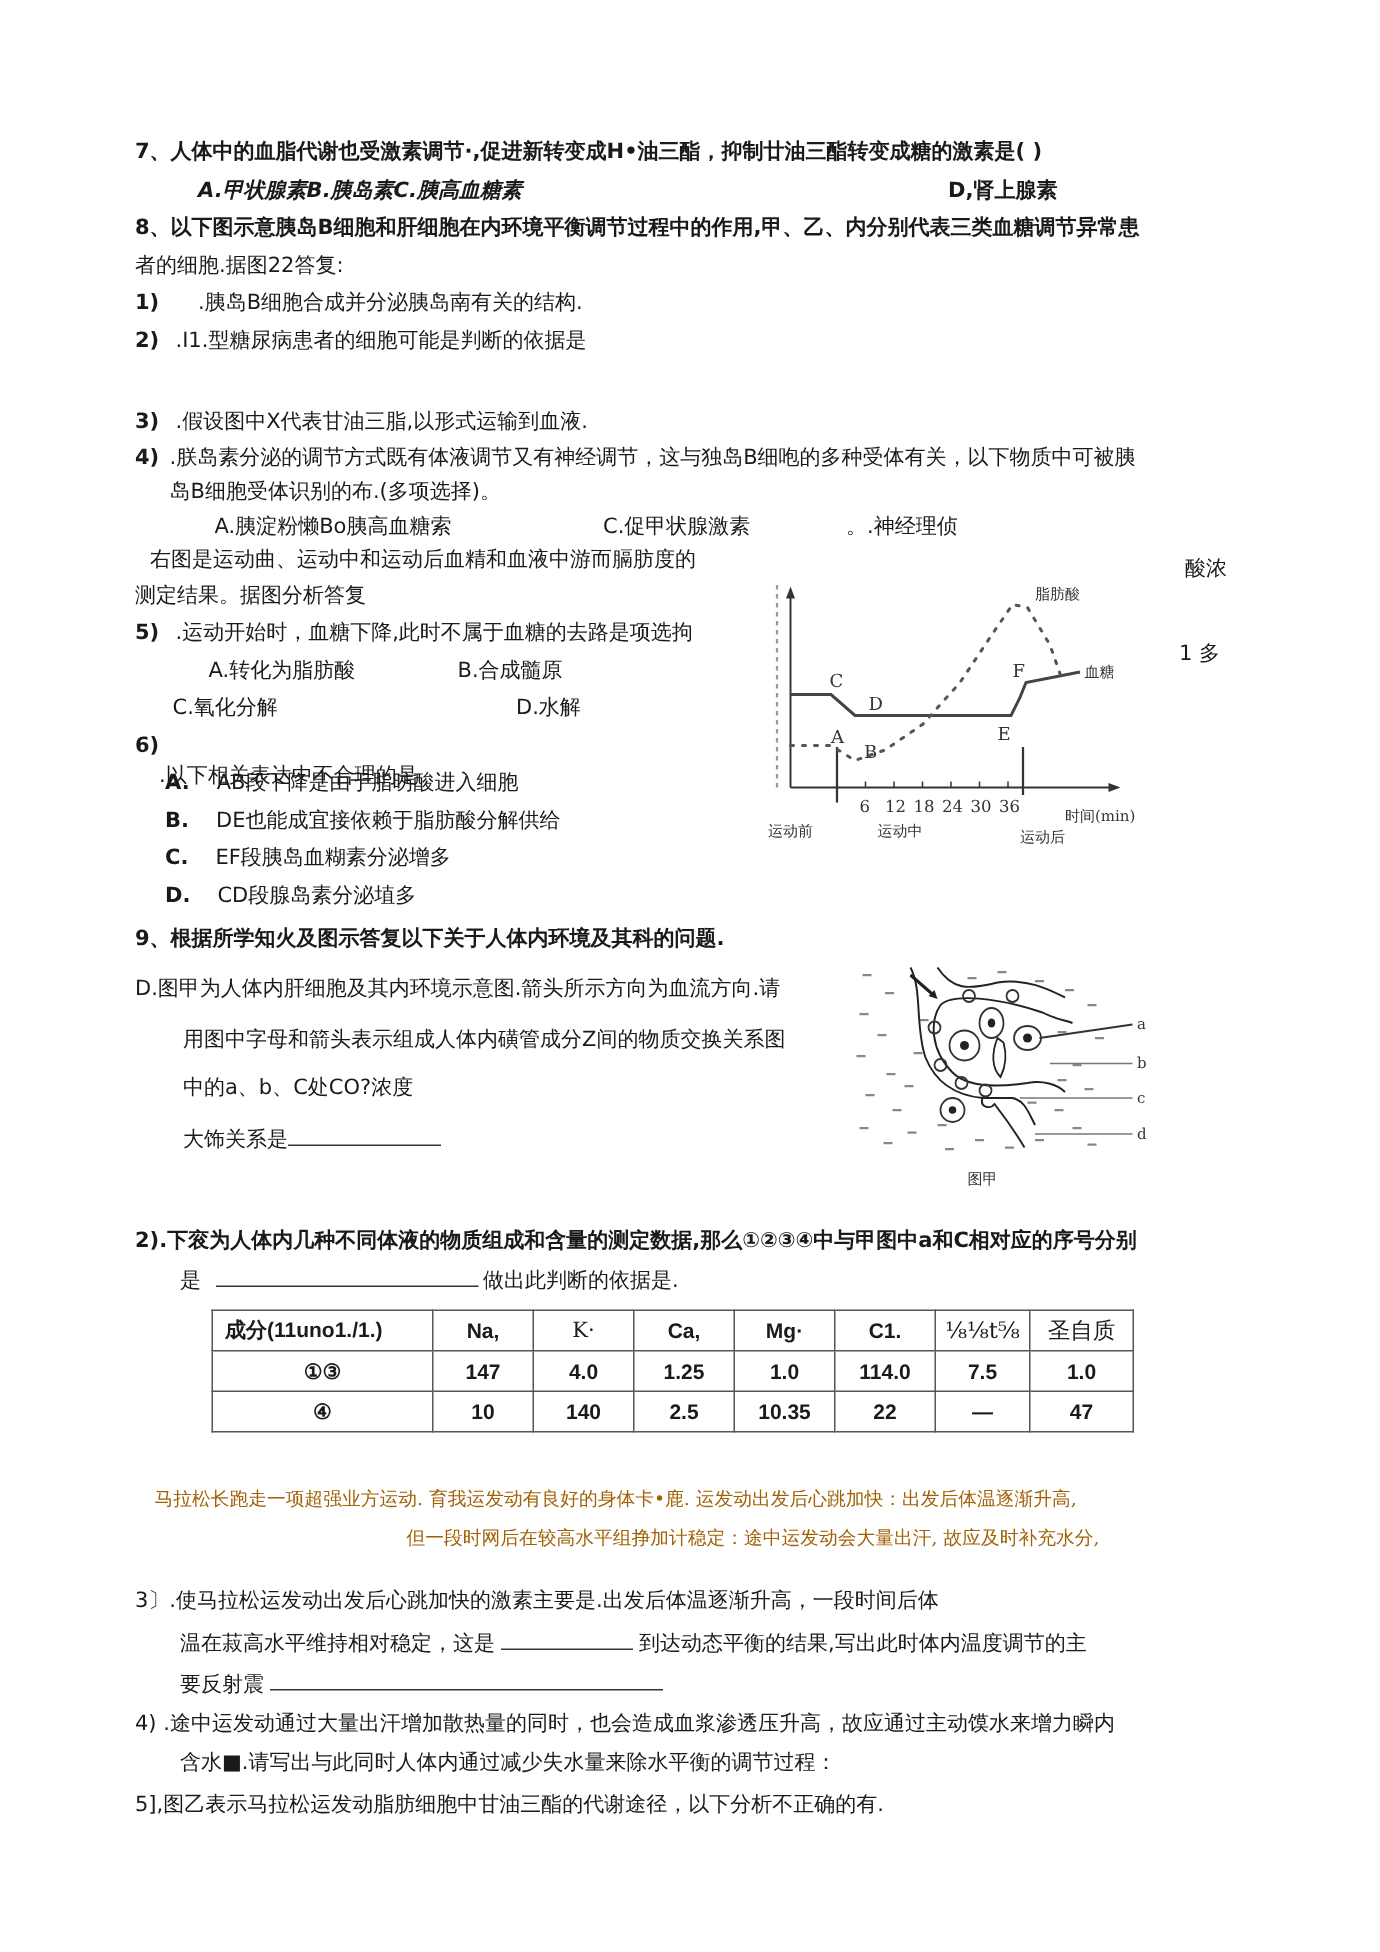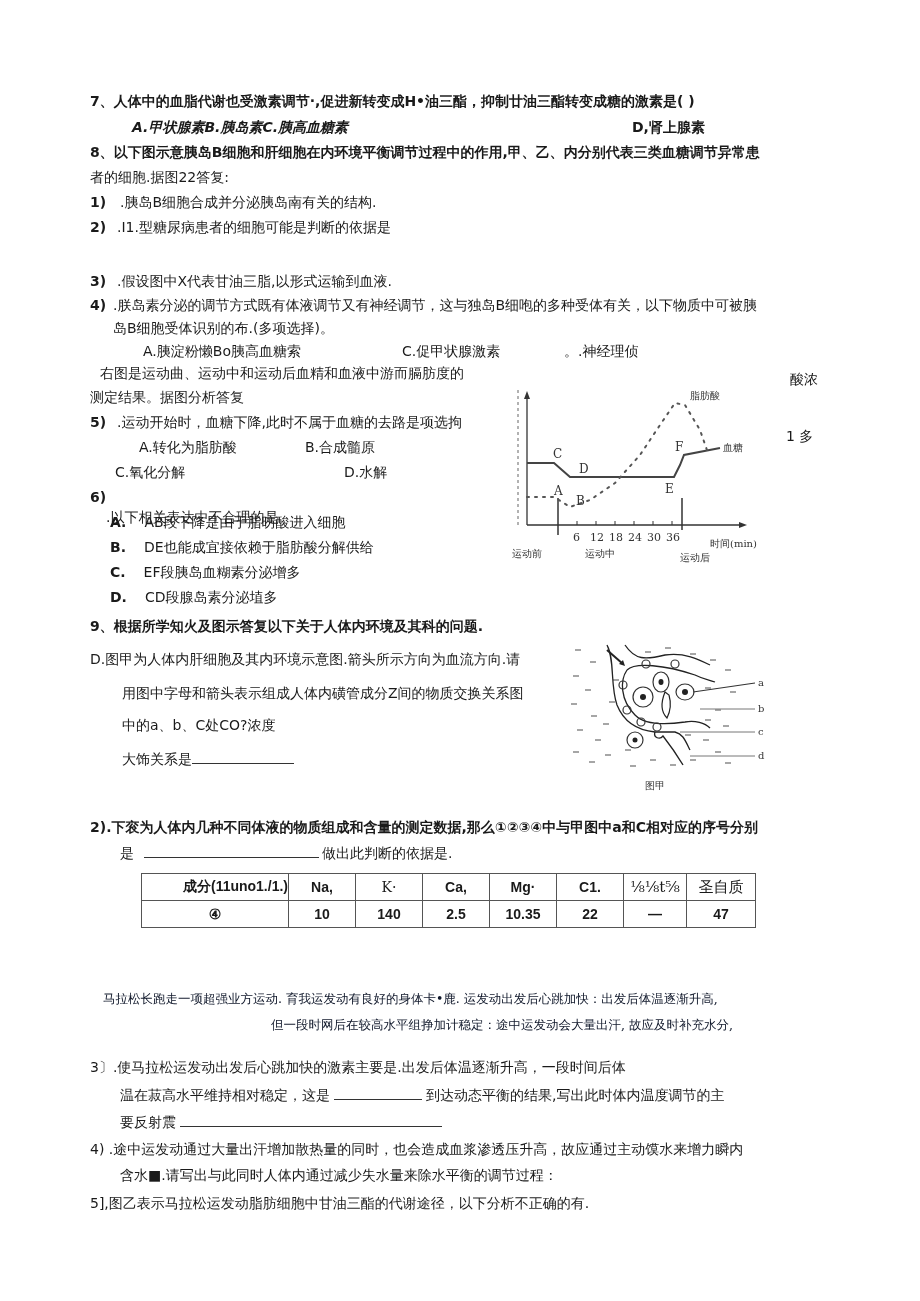--- a/index.html
+++ b/index.html
@@ -1,40 +1,40 @@
 <!DOCTYPE html>
 <html><head>
 <meta charset="utf-8">
 <style>
   html, body { margin:0; padding:0; background:#ffffff; }
   body { width:920px; height:1301px; position:relative; overflow:hidden;
          font-family:"DejaVu Sans","Liberation Sans",sans-serif; color:#1a1a1a; }
   .ln { position:absolute; font-size:14px; line-height:18px; white-space:nowrap; letter-spacing:0px; }
   .b { font-weight:bold; }
-  .serif { font-family:"DejaVu Serif","Liberation Serif",serif; font-size:12.5px; color:#0f172a; }
+  .serif { font-family:"DejaVu Serif","Liberation Serif",serif; font-size:12.5px; color:#a16207; }
   .blank { display:inline-block; border-bottom:1px solid #333; height:14px; vertical-align:baseline; }
   table.data { position:absolute; left:141px; top:873px; border-collapse:collapse;
                font-family:"Liberation Sans",sans-serif; font-size:14px; }
   table.data td { border:1px solid #555; height:26px; text-align:center; padding:0; font-weight:bold; }
-  table.data td.h0 { text-align:right; padding-left:8px; font-weight:bold; }
+  table.data td.h0 { text-align:left; padding-left:8px; font-weight:bold; }
   table.data td.small { font-family:"DejaVu Serif",serif; font-weight:normal; font-size:15px; }
   .fig { position:absolute; }
 </style>
 </head>
 <body>
 
 <div class="ln b" style="left:90px;top:92px;"><span>7、人体中的血脂代谢也受激素调节·,促进新转变成H•油三酯，抑制廿油三酯转变成糖的激素是(      )</span></div>
 <div class="ln b" style="left:132px;top:118px;font-style:italic;">A.甲状腺素B.胰岛素C.胰高血糖素</div>
 <div class="ln b" style="left:632px;top:118px;">D,肾上腺素</div>
 
 <div class="ln b" style="left:90px;top:143px;">8、以下图示意胰岛B细胞和肝细胞在内环境平衡调节过程中的作用,甲、乙、内分别代表三类血糖调节异常患</div>
 <div class="ln" style="left:90px;top:168px;">者的细胞.据图22答复:</div>
 
 <div class="ln b" style="left:90px;top:193px;">1)</div>
-<div class="ln" style="left:120px;top:193px;">.胰岛B细胞合成并分泌胰岛南有关的结构.</div>
+<div class="ln" style="left:132px;top:193px;">.胰岛B细胞合成并分泌胰岛南有关的结构.</div>
 <div class="ln b" style="left:90px;top:218px;">2)</div>
 <div class="ln" style="left:117px;top:218px;">.I1.型糖尿病患者的细胞可能是判断的依据是</div>
 
 <div class="ln b" style="left:90px;top:272px;">3)</div>
 <div class="ln" style="left:117px;top:272px;">.假设图中X代表甘油三脂,以形式运输到血液.</div>
 <div class="ln b" style="left:90px;top:296px;">4)</div>
 <div class="ln" style="left:113px;top:296px;">.朕岛素分泌的调节方式既有体液调节又有神经调节，这与独岛B细咆的多种受体有关，以下物质中可被胰</div>
 <div class="ln" style="left:113px;top:319px;">岛B细胞受体识别的布.(多项选择)。</div>
 <div class="ln" style="left:143px;top:342px;">A.胰淀粉懒Bo胰高血糖索</div>
 <div class="ln" style="left:402px;top:342px;">C.促甲状腺激素</div>
@@ -208,20 +208,30 @@
     <td class="h0" style="width:138px">成分(11uno1./1.)</td>
     <td style="width:66px">Na,</td>
     <td style="width:66px;font-weight:normal;font-family:'DejaVu Serif',serif">K·</td>
     <td style="width:66px">Ca,</td>
     <td style="width:66px">Mg·</td>
     <td style="width:66px">C1.</td>
     <td class="small" style="width:62px">⅛⅛t⅝</td>
     <td class="small" style="width:68px">圣自质</td>
   </tr>
   <tr>
+    <td>①③</td>
+    <td>147</td>
+    <td>4.0</td>
+    <td>1.25</td>
+    <td>1.0</td>
+    <td>114.0</td>
+    <td>7.5</td>
+    <td>1.0</td>
+  </tr>
+  <tr>
     <td>④</td>
     <td>10</td>
     <td>140</td>
     <td>2.5</td>
     <td>10.35</td>
     <td>22</td>
     <td>—</td>
     <td>47</td>
   </tr>
 </tbody>

